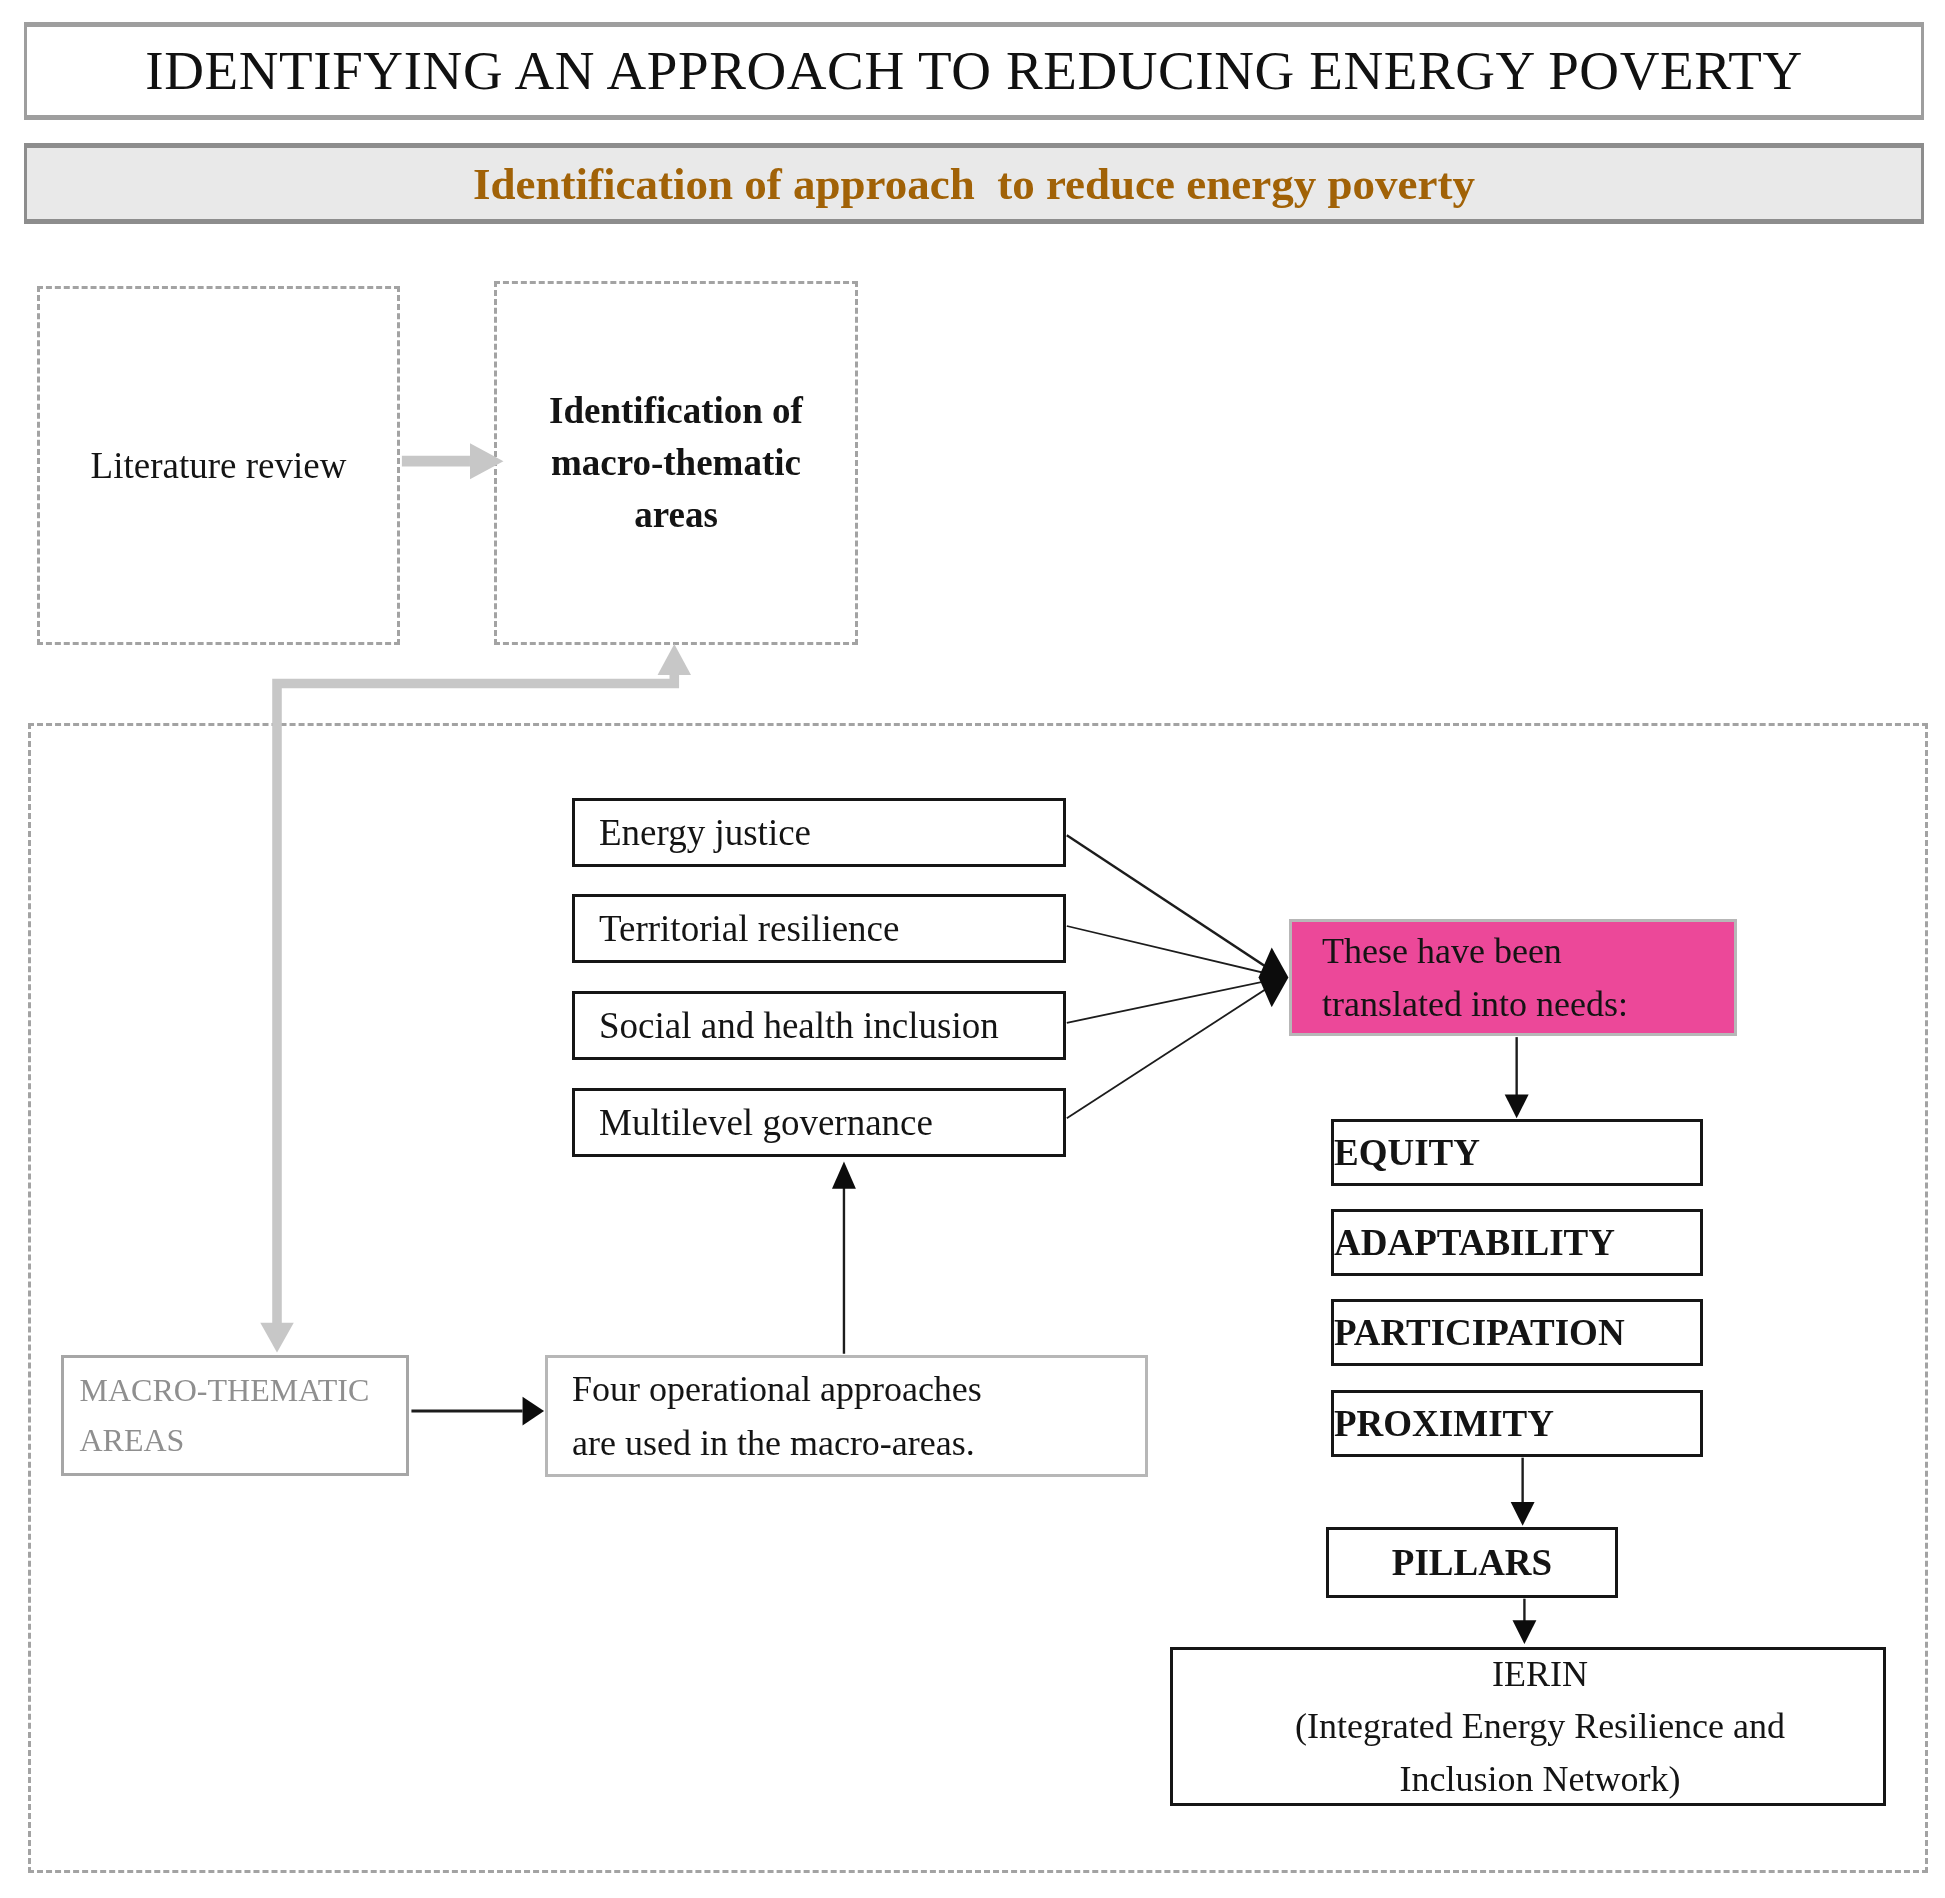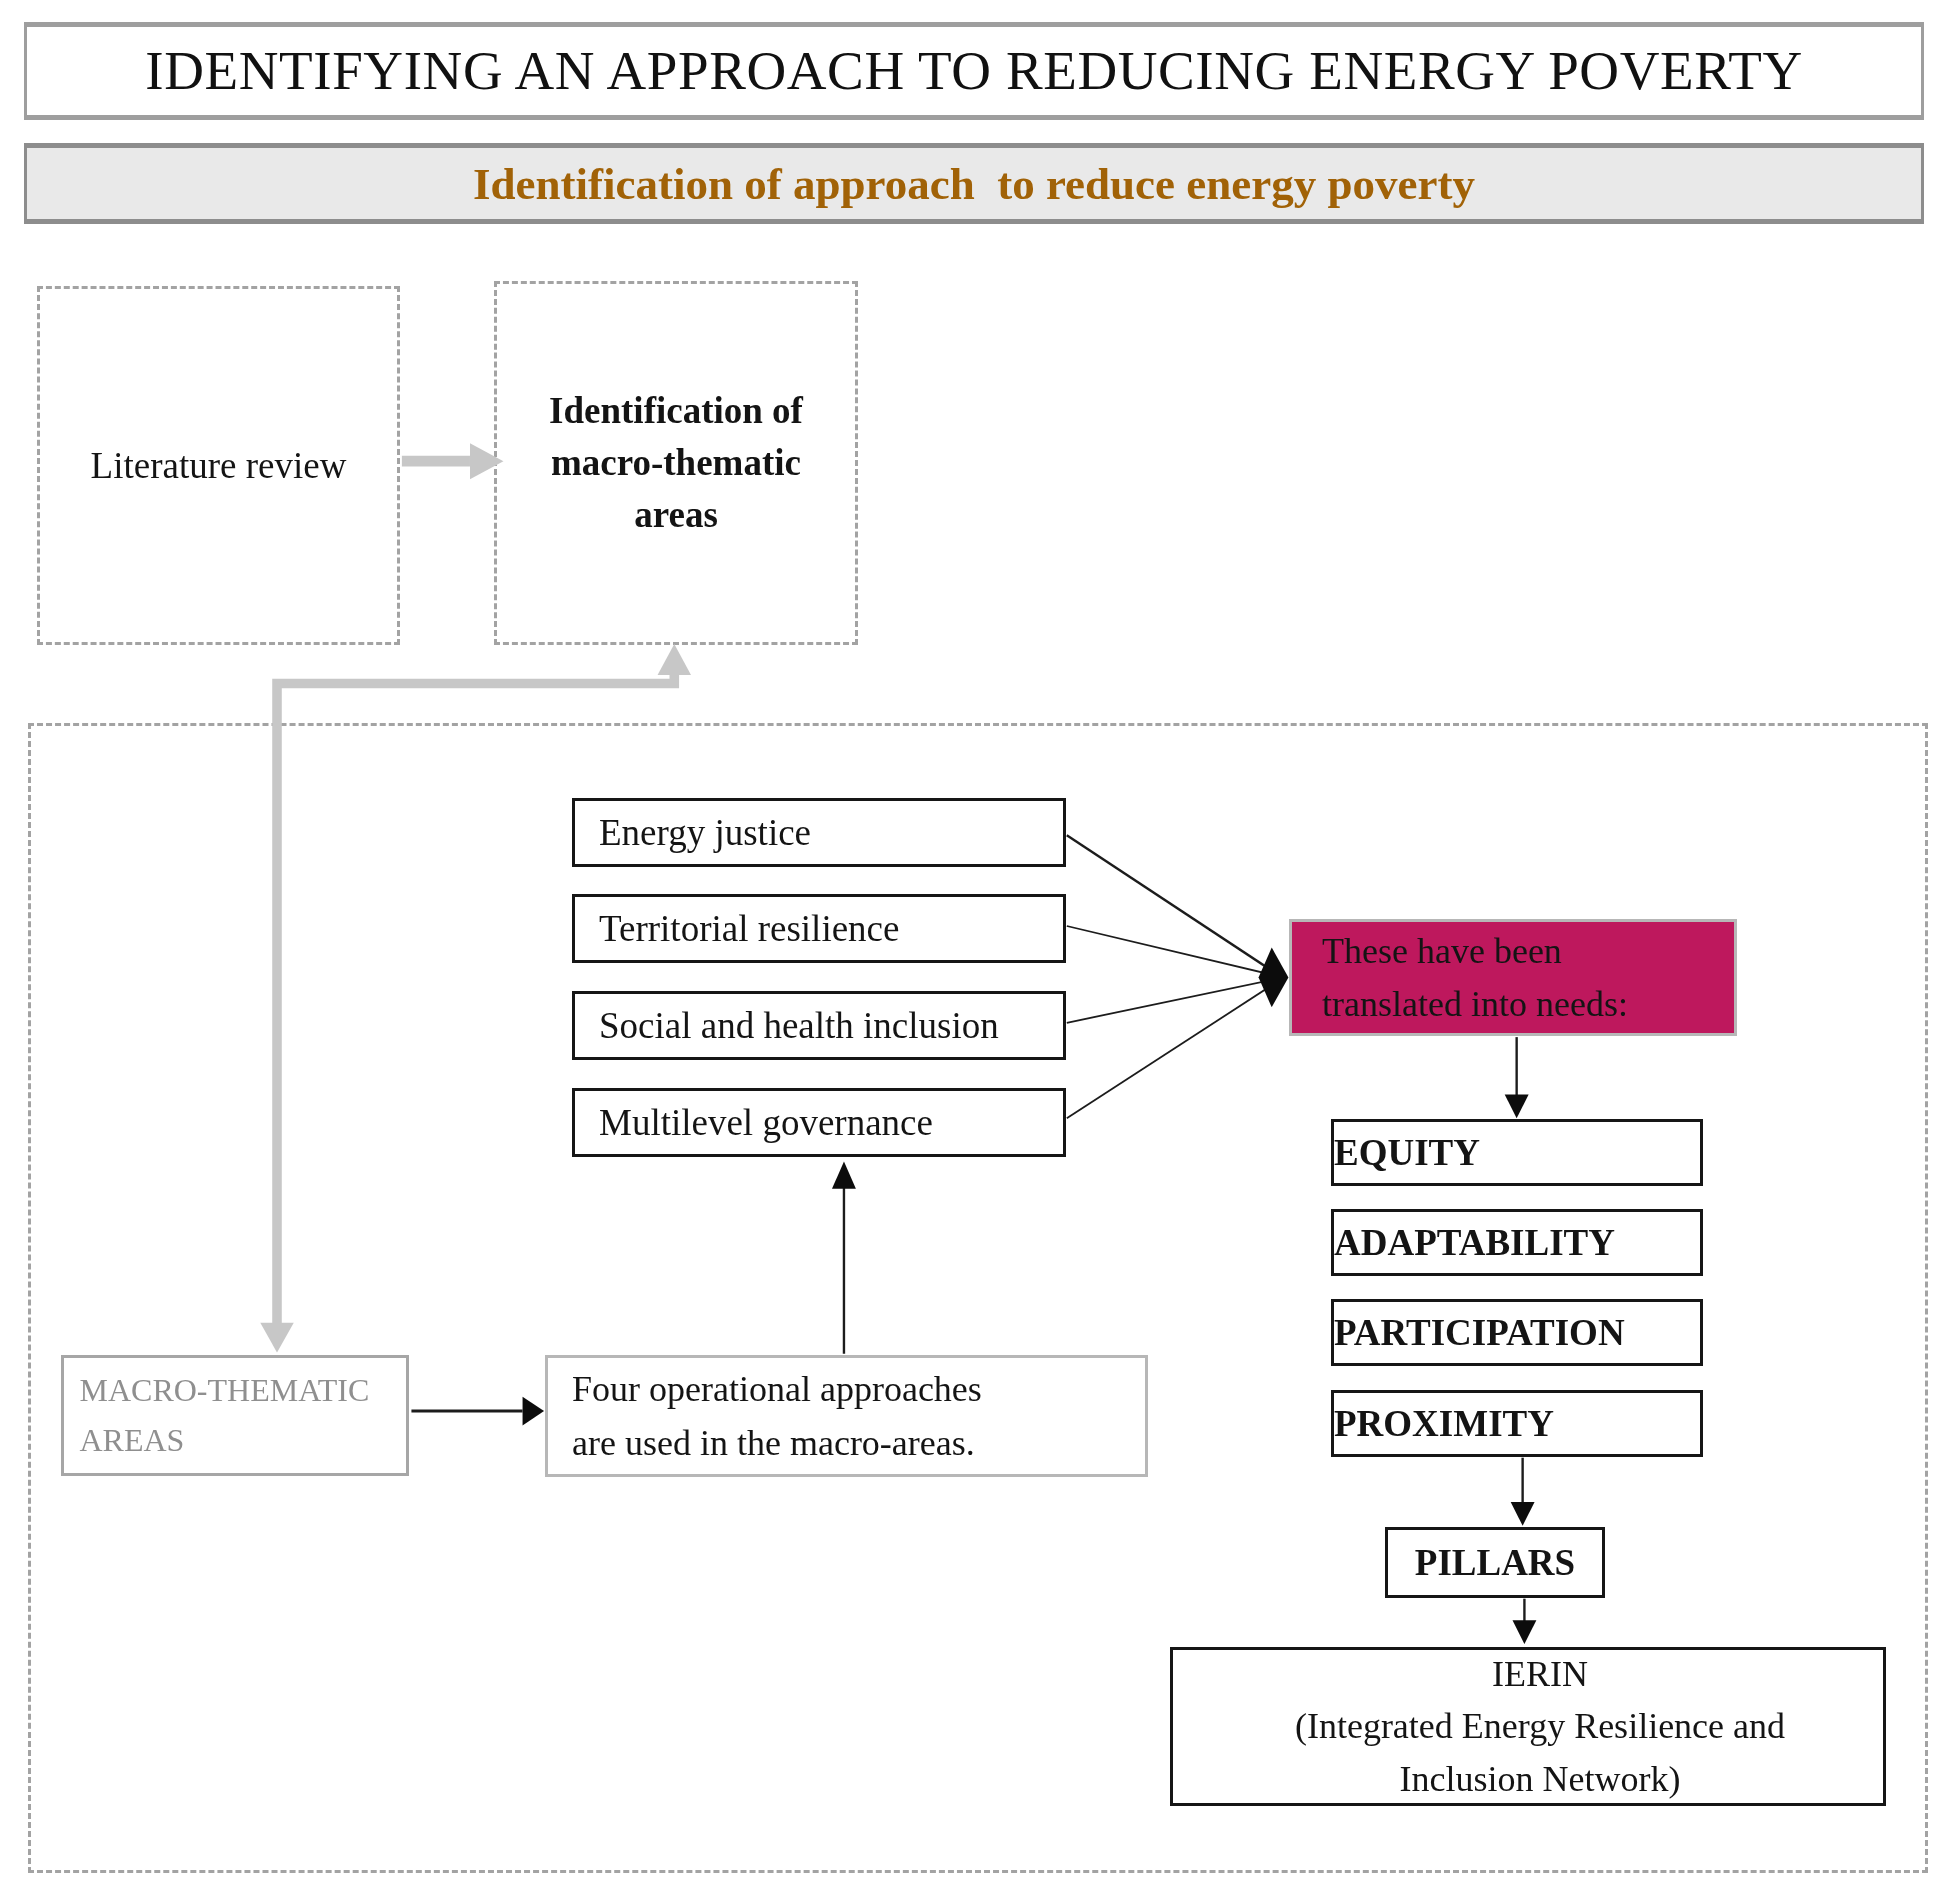--- a/index.html
+++ b/index.html
@@ -66,38 +66,38 @@
     display: flex; align-items: center;
     padding-left: 24px; font-size: 37px;
   }
   .need-box {
     left: 1331px; width: 372px; height: 67px;
     border: 3.6px solid #161616; background: #ffffff;
     display: flex; align-items: center; 
     font-size: 37px; font-weight: bold;
   }
   .pillars-box {
-    left: 1385px; top: 1527px; width: 220px; height: 71px;
+    left: 1326px; top: 1527px; width: 292px; height: 71px;
     border: 3.6px solid #161616; background: #ffffff;
     display: flex; align-items: center; justify-content: center;
     font-size: 37px; font-weight: bold;
   }
   .ierin-box {
     left: 1170px; top: 1647px; width: 716px; height: 159px;
     border: 3.6px solid #161616; background: #ffffff;
     display: flex; align-items: center; justify-content: center;
     text-align: center; font-size: 36px; line-height: 1.45;
     white-space: pre-line;
     padding-left: 24px;
   }
 
   
   .these-box {
     left: 1289px; top: 919px; width: 448px; height: 117px;
-    border: 3px solid #b7b7b7; background: #be185d;
+    border: 3px solid #b7b7b7; background: #ec4899;
     display: flex; align-items: center;
     padding-left: 30px; font-size: 36px; line-height: 1.45;
     white-space: pre-line;
   }
   .macro-box {
     left: 61px; top: 1355px; width: 348px; height: 121px;
     border: 3.6px solid #a6a6a6; background: #ffffff;
     display: flex; align-items: center;
     padding-left: 15.5px; font-size: 32px; line-height: 1.55;
     white-space: pre-line; color: #8f8f8f;

